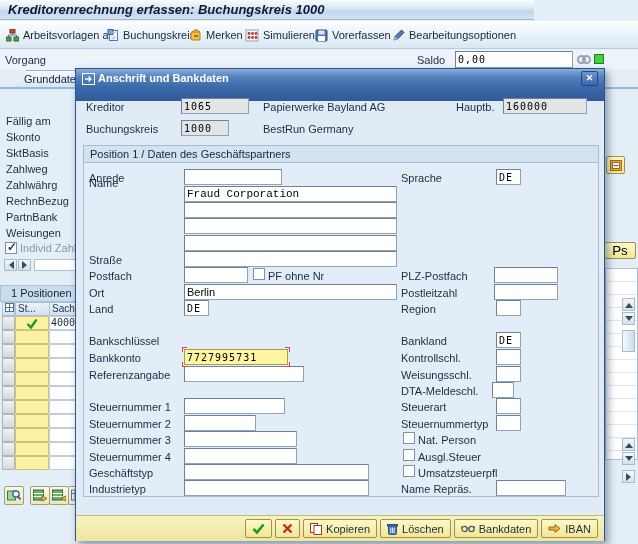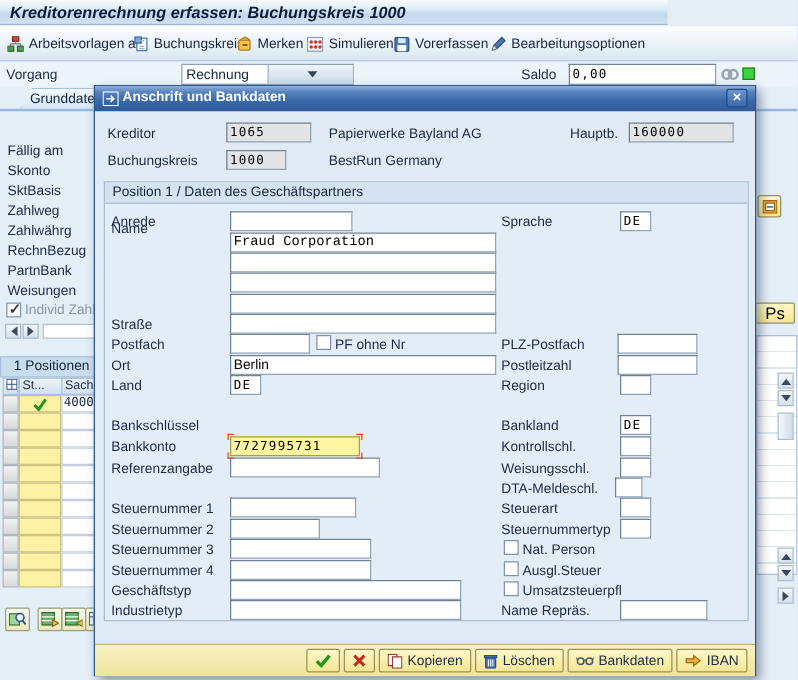--- a/index.html
+++ b/index.html
@@ -61,21 +61,21 @@
   .rops{position:absolute;left:604px;top:242px;width:32px;height:17px;background:linear-gradient(#fdf8c8,#f3e794);
     border:1px solid #9f914e;border-radius:2px;text-align:center;line-height:15px}
   .rtable{position:absolute;left:605px;top:268px;width:33px;height:192px;background:
     repeating-linear-gradient(180deg,#fff 0 12px,#dfe7ee 12px 13px);border:1px solid #a9c2da}
   .rthead{position:absolute;left:605px;top:268px;width:33px;height:16px;background:linear-gradient(#ecf3f9,#d2e1ef);border:1px solid #a9c2da}
   .vsb{position:absolute;left:622px;width:13px;height:13px}
   .vthumb{position:absolute;left:622px;top:330px;width:13px;height:22px;background:linear-gradient(90deg,#f4f8fb,#cfdcea);border:1px solid #a9bccd}
   
   .dialog{position:absolute;left:75px;top:68px;width:530px;height:473px;background:#e0ebf6;
     border:1px solid #2d5688;box-shadow:3px 4px 8px rgba(20,40,70,.45);z-index:20}
-  .dtitle{position:absolute;left:0;top:0;width:100%;height:20px;
+  .dtitle{position:absolute;left:0;top:0;width:100%;height:32px;
     background:linear-gradient(180deg,#8cadd8 0%,#5381bd 25%,#3a67a8 60%,#2f5a9a 100%)}
   .dtitle .txt{position:absolute;left:22px;top:3px;color:#fff;font-weight:bold}
   .dclose{position:absolute;right:6px;top:2px;width:17px;height:15px;border:1px solid #1f4b85;border-radius:2px;
     background:linear-gradient(#6d96cc,#3a67a8);color:#fff;font-size:9px;font-weight:bold;line-height:13px;text-align:center}
   .gbox{position:absolute;left:7px;top:76px;width:516px;height:352px;border:1px solid #a8bcd4;background:#e3edf7}
   .ghead{position:absolute;left:0;top:0;width:100%;height:17px;background:#d5e3f1;border-bottom:1px solid #a8bcd4;
     line-height:16px;padding-left:6px;color:#13243f}
   .fbar{position:absolute;left:0;top:446px;width:100%;height:26px;background:linear-gradient(#f7f2c2,#efe5a0);border-top:1px solid #c3b878}
   .fbtns{position:absolute;right:6px;top:3px;display:flex;gap:3px}
   .ybtn{display:inline-flex;align-items:center;gap:4px;height:19px;padding:0 6px;background:linear-gradient(#fdf8c8,#f3e794);
@@ -142,26 +142,20 @@
             <rect x="1" y="1" width="11" height="11" rx="1" fill="#4d79b5" stroke="#2c4f82"></rect>
             <rect x="3.5" y="1.5" width="6" height="4" fill="#dce8f4"></rect>
             <rect x="3" y="7" width="7" height="5" fill="#fff"></rect>
           </svg></span>
       <span>Vorerfassen</span>
     </button>
   </div>
 
   <div class="txnbar">
     <span class="lbl" style="left:5px;top:4px">Vorgang</span>
-    <div class="combo">
-      <span>Rechnung</span>
-      <span class="cbtn">
-          <i class="tri-d"></i>
-        </span>
-    </div>
     <span class="lbl" style="left:417px;top:4px">Saldo</span>
     <input class="inp mono" style="left: 455px; top: 1px; width: 118px; height: 17px;" readonly="" value="0,00">
     <span class="statusgrp">
       <i class="circ"></i>
       <i class="circ"></i>
       <i class="gsq"></i>
     </span>
   </div>
 
   <div class="tab">

